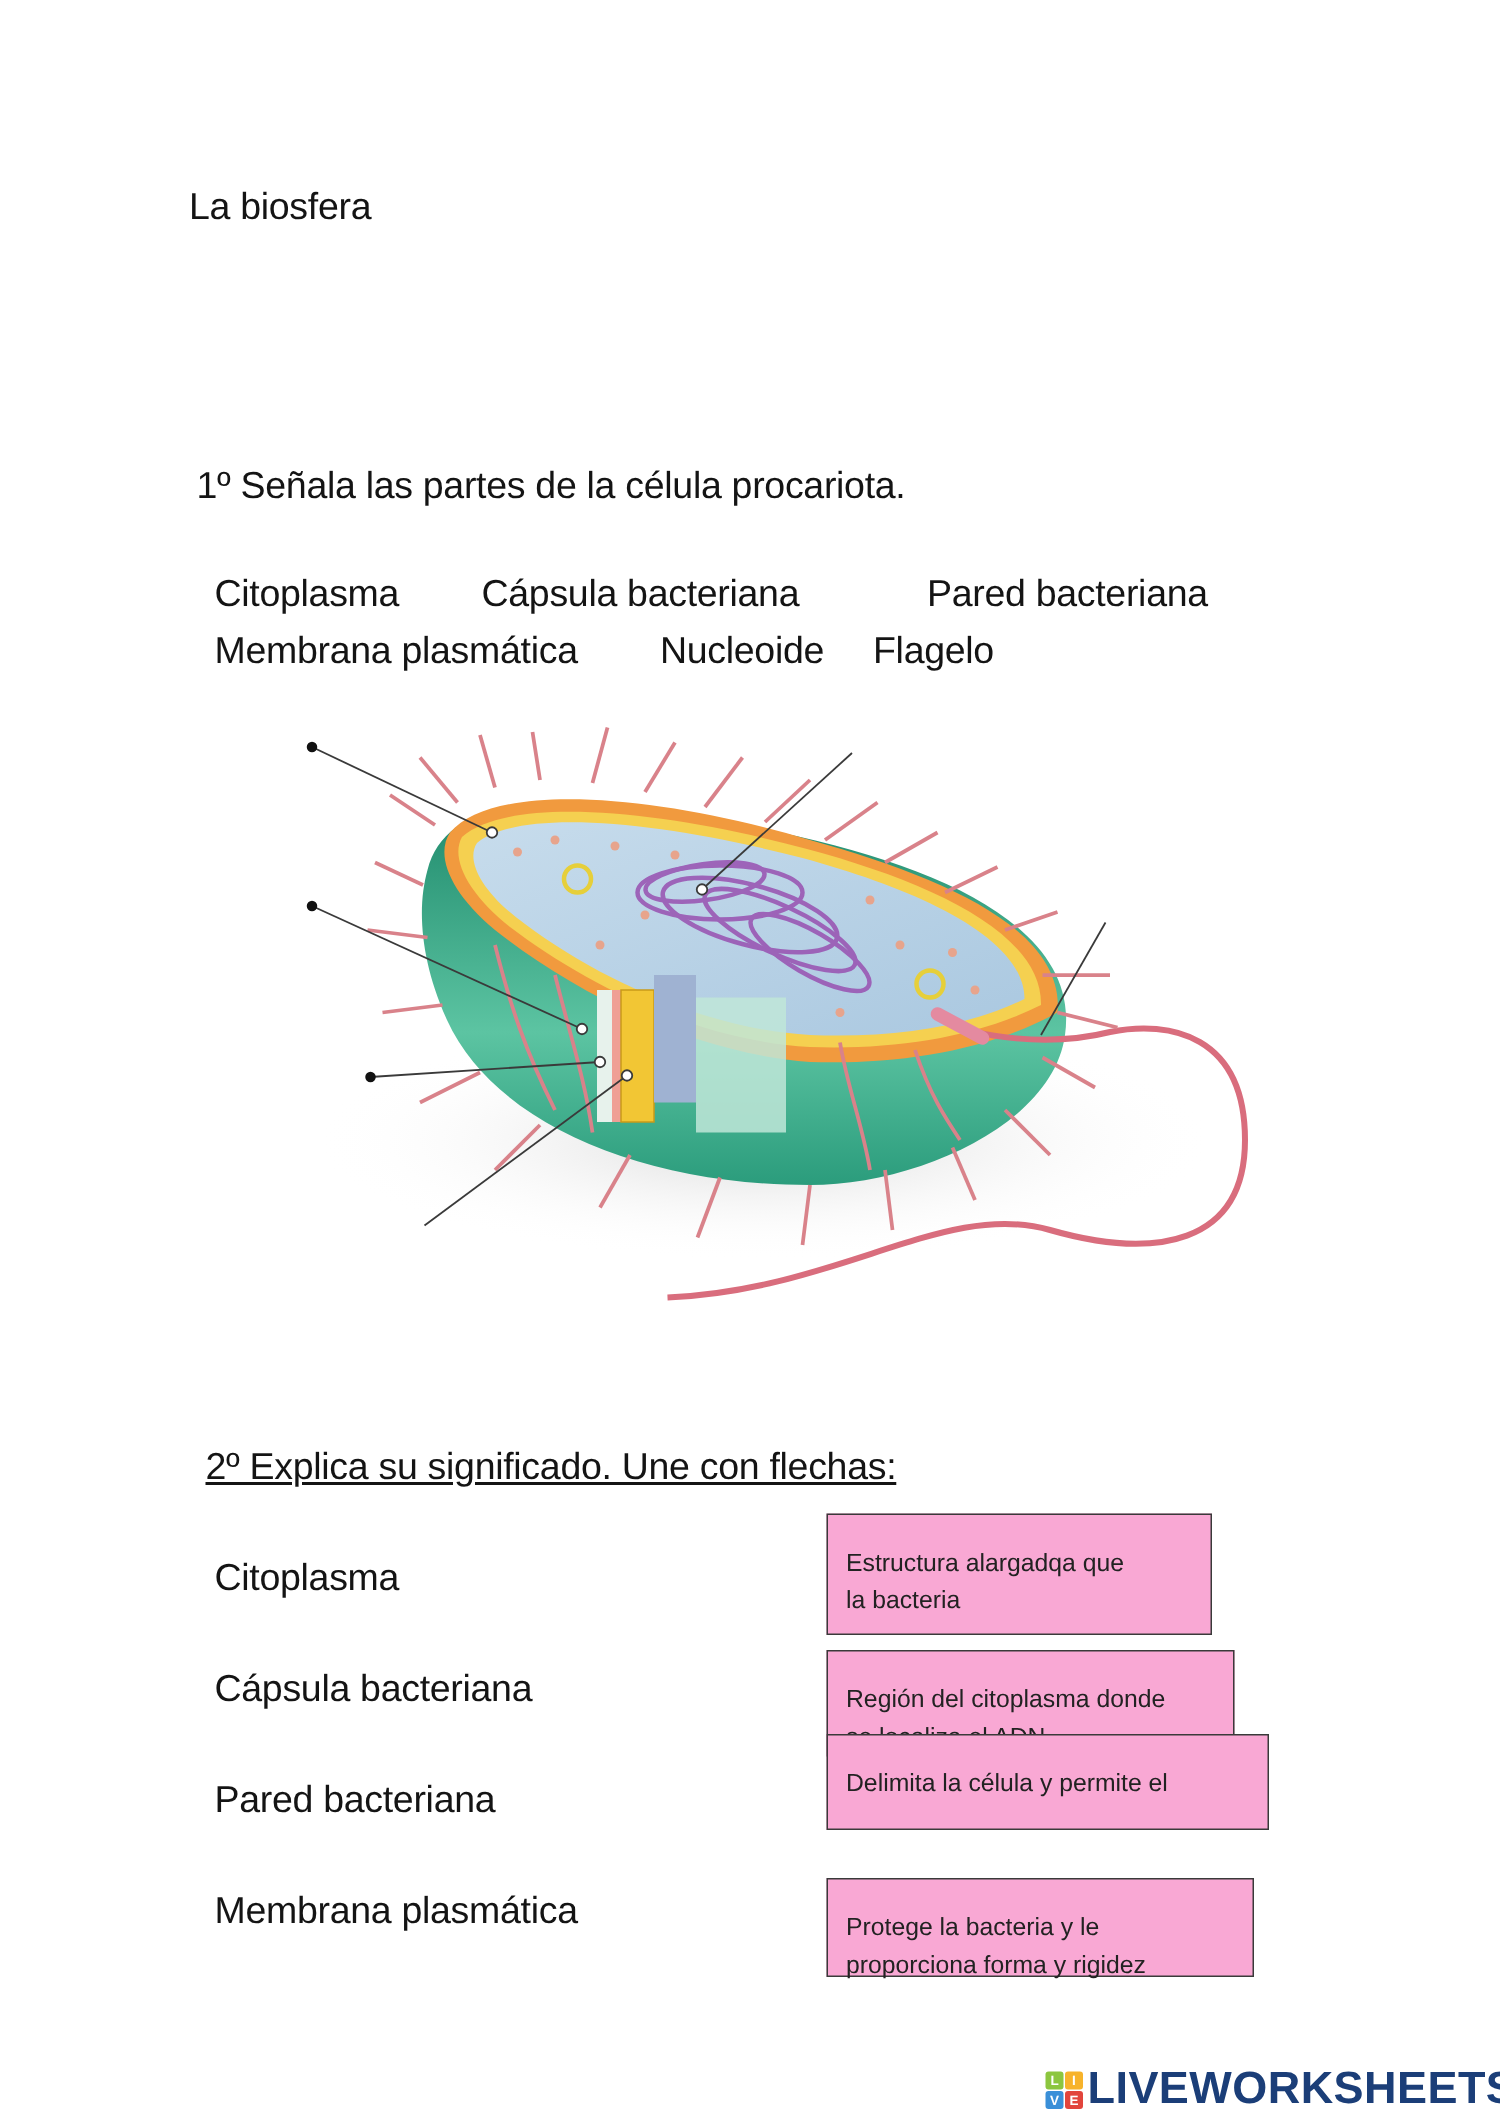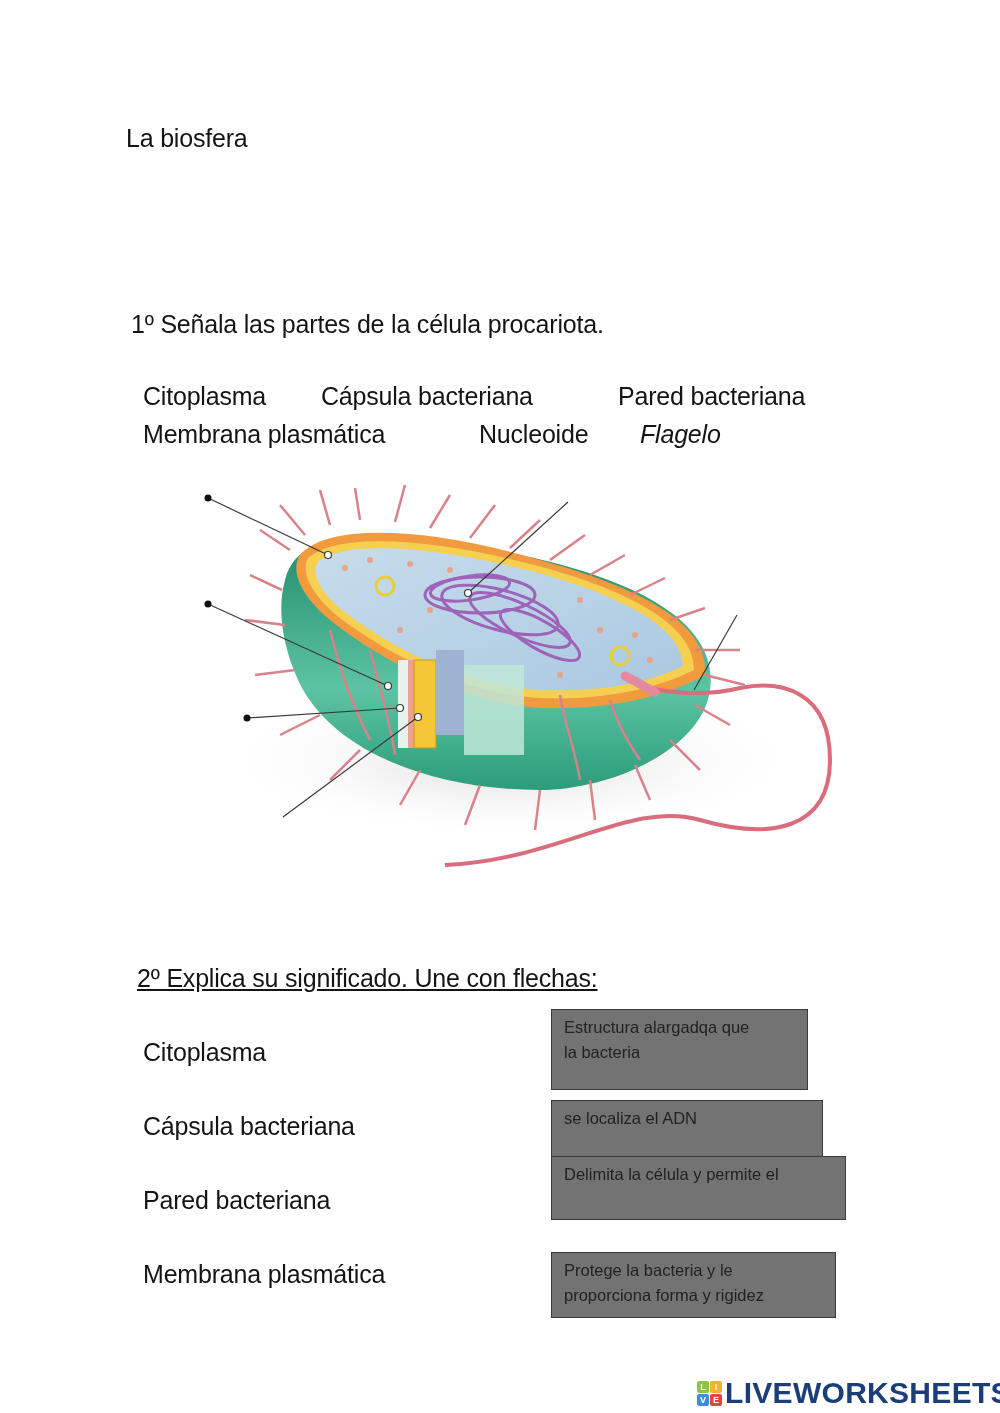--- a/index.html
+++ b/index.html
@@ -1,40 +1,40 @@
 <!DOCTYPE html>
 <html><head>
 <meta charset="utf-8">
 <style>
   html, body { margin: 0; padding: 0; background: #ffffff; }
   body { width: 1000px; height: 1413px; position: relative; overflow: hidden;
          font-family: "Liberation Sans", "DejaVu Sans", sans-serif; color: #141414; }
   .abs { position: absolute; }
   .txt { font-size: 25px; line-height: 30px; white-space: nowrap; letter-spacing: -0.2px; }
-  .box { position: absolute; border: 1.5px solid #3a3a3a; background: #737373;
-         font-size: 16.5px; line-height: 25px; padding: 5px 0 0 12px; box-sizing: border-box; color: #222; }
+  .box { position: absolute; border: 1.5px solid #3a3a3a; background: #f9a8d4;
+         font-size: 16.5px; line-height: 25px; padding: 20px 0 0 12px; box-sizing: border-box; color: #222; }
   .logo { position: absolute; left: 697px; top: 1378px; height: 30px; display: flex; align-items: center; }
   .tiles { display: grid; grid-template-columns: 12px 12px; grid-template-rows: 12px 12px; gap: 1px; margin-right: 3px; }
   .tile { font-size: 9px; font-weight: bold; color: #fff; text-align: center; line-height: 12px; border-radius: 2px; }
   .logo-word { font-family: "Liberation Sans", sans-serif; font-weight: bold; font-size: 30px; color: #1b3e78; letter-spacing: 0.3px; line-height: 30px; }
 </style>
 </head>
 <body>
 
 <div class="abs txt" style="left:126px; top:123px;">La biosfera</div>
 
 <div class="abs txt" style="left:131px; top:309px;">1º Señala las partes de la célula procariota.</div>
 
 <div>
   <div class="abs txt" style="left:143px; top:381px;">Citoplasma</div>
   <div class="abs txt" style="left:321px; top:381px;">Cápsula bacteriana</div>
   <div class="abs txt" style="left:618px; top:381px;">Pared bacteriana</div>
   <div class="abs txt" style="left:143px; top:419px;">Membrana plasmática</div>
-  <div class="abs txt" style="left:440px; top:419px;margin-left:39px;">Nucleoide</div>
-  <div class="abs txt" style="left:640px; top:419px;font-style:italic;">Flagelo</div>
+  <div class="abs txt" style="left:440px; top:419px;">Nucleoide</div>
+  <div class="abs txt" style="left:582px; top:419px;">Flagelo</div>
 </div>
 
 <svg class="abs" style="left:180px; top:460px;" width="700" height="420" viewBox="0 0 700 420">
   <defs>
     <linearGradient id="gGreen" x1="0" y1="0" x2="0" y2="1">
       <stop offset="0" stop-color="#1f8a6c"></stop>
       <stop offset="0.6" stop-color="#5cc4a2"></stop>
       <stop offset="1" stop-color="#2b9c7c"></stop>
     </linearGradient>
     <linearGradient id="gBlue" x1="0" y1="0" x2="1" y2="1">
@@ -149,20 +149,21 @@
 <div class="abs txt" style="left:143px; top:1037px;">Citoplasma</div>
 <div class="abs txt" style="left:143px; top:1111px;">Cápsula bacteriana</div>
 <div class="abs txt" style="left:143px; top:1185px;">Pared bacteriana</div>
 <div class="abs txt" style="left:143px; top:1259px;">Membrana plasmática</div>
 
 <div class="box" style="left:551px; top:1009px; width:257px; height:81px;">
   <div>Estructura alargadqa que</div>
   <div>la bacteria</div>
 </div>
 <div class="box" style="left:551px; top:1100px; width:272px; height:71px;">
+  <div>Región del citoplasma donde</div>
   <div>se localiza el ADN</div>
 </div>
 <div class="box" style="left:551px; top:1156px; width:295px; height:64px;">
   <div>Delimita la célula y permite el</div>
 </div>
 <div class="box" style="left:551px; top:1252px; width:285px; height:66px;">
   <div>Protege la bacteria y le</div>
   <div>proporciona forma y rigidez</div>
 </div>
 

